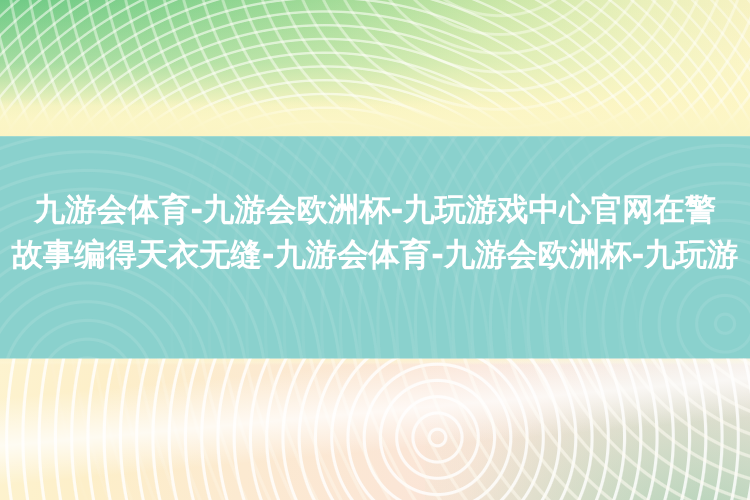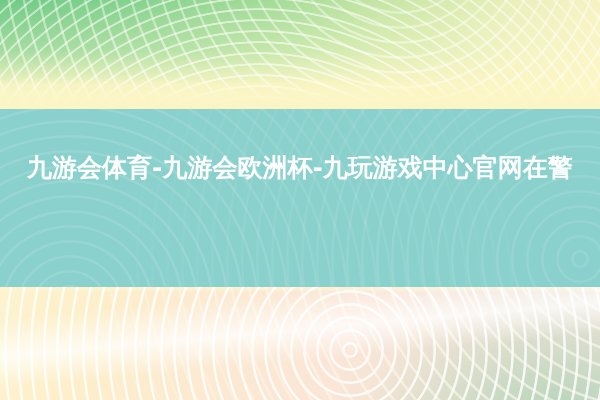--- a/index.html
+++ b/index.html
@@ -230,20 +230,21 @@
     <div class="arcs-wide"></div>
     <div class="fade-bottom"></div>
   </div>
 
   <div class="band-mid">
     <div class="mid-arcs"></div>
     <div class="mid-arcs-r"></div>
 
     <div class="headline">
       <span class="ln ln-1">九游会体育-九游会欧洲杯-九玩游戏中心官网在警</span>
+      <span class="ln ln-2">故事编得天衣无缝-九游会体育-九游会欧洲杯-九玩游</span>
     </div>
   </div>
 
   <div class="band-bot">
     <div class="top-line"></div>
     <div class="bot-green"></div>
     <div class="bot-arcs"></div>
     <div class="bot-arcs-2"></div>
     <div class="bot-sheen"></div>
   </div>

